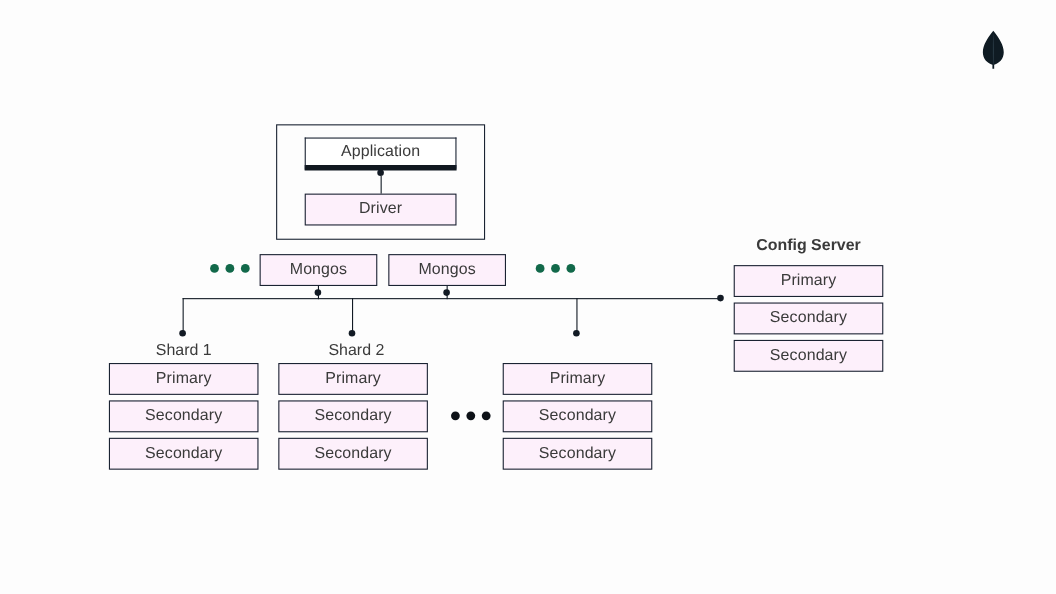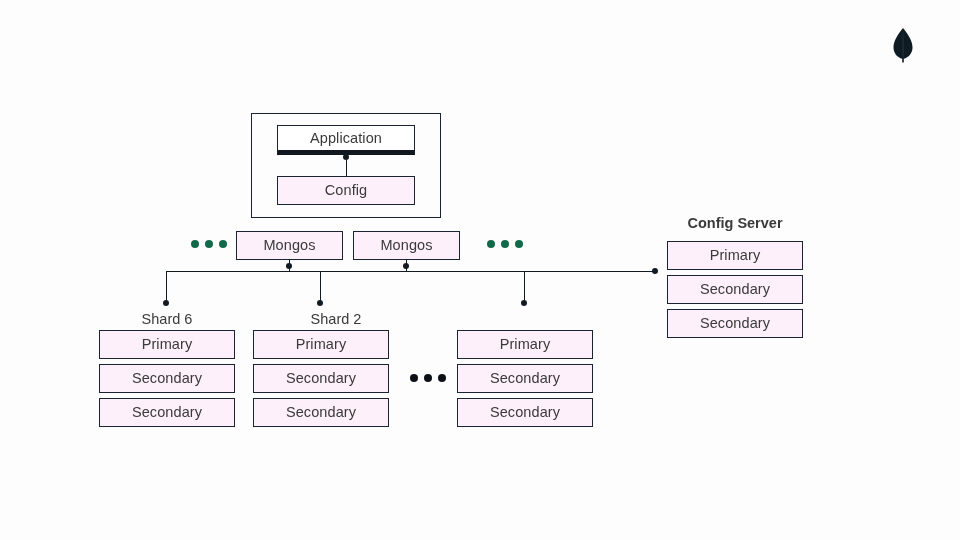--- a/index.html
+++ b/index.html
@@ -113,21 +113,21 @@
     </svg>
   </div>
 
   <div class="container-box" style="left:251px; top:113px; width:190px; height:105px;"></div>
 
   <div class="box white thick-bottom" style="left:277px; top:125px; width:138px; height:30px;">Application</div>
 
   <div class="vline" style="left:346px; top:160px; height:17px;"></div>
   <div class="dot" style="left:343px; top:154px;"></div>
 
-  <div class="box" style="left:277px; top:176px; width:138px; height:29px;">Config</div>
+  <div class="box" style="left:277px; top:176px; width:138px; height:29px;">Driver</div>
 
   <div class="ellipsis green" style="left:191px; top:240px;">
     <span></span>
       <span></span>
       <span></span>
   </div>
 
   <div class="box" style="left:236px; top:231px; width:107px; height:29px;">Mongos</div>
 
   <div class="box" style="left:353px; top:231px; width:107px; height:29px;">Mongos</div>
@@ -155,26 +155,26 @@
 
   <div class="vline" style="left:524px; top:271px; height:31px;"></div>
   <div class="dot" style="left:521px; top:300px;"></div>
 
   <div class="label" style="left:667px; top:216px; width:136px;font-weight:bold;">Config Server</div>
 
   <div class="box" style="left:667px; top:241px; width:136px; height:29px;">Primary</div>
   <div class="box" style="left:667px; top:275px; width:136px; height:29px;">Secondary</div>
   <div class="box" style="left:667px; top:309px; width:136px; height:29px;">Secondary</div>
 
-  <div class="label" style="left:99px; top:312px; width:136px;">Shard 6</div>
+  <div class="label" style="left:99px; top:312px; width:136px;">Shard 1</div>
   <div class="box" style="left:99px; top:330px; width:136px; height:29px;">Primary</div>
   <div class="box" style="left:99px; top:364px; width:136px; height:29px;">Secondary</div>
   <div class="box" style="left:99px; top:398px; width:136px; height:29px;">Secondary</div>
 
-  <div class="label" style="left:268px; top:312px; width:136px;">Shard 2</div>
+  <div class="label" style="left:256px; top:312px; width:136px;">Shard 2</div>
   <div class="box" style="left:253px; top:330px; width:136px; height:29px;">Primary</div>
   <div class="box" style="left:253px; top:364px; width:136px; height:29px;">Secondary</div>
   <div class="box" style="left:253px; top:398px; width:136px; height:29px;">Secondary</div>
 
   <div class="ellipsis dark" style="left:410px; top:374px;">
     <span></span>
       <span></span>
       <span></span>
   </div>
 

